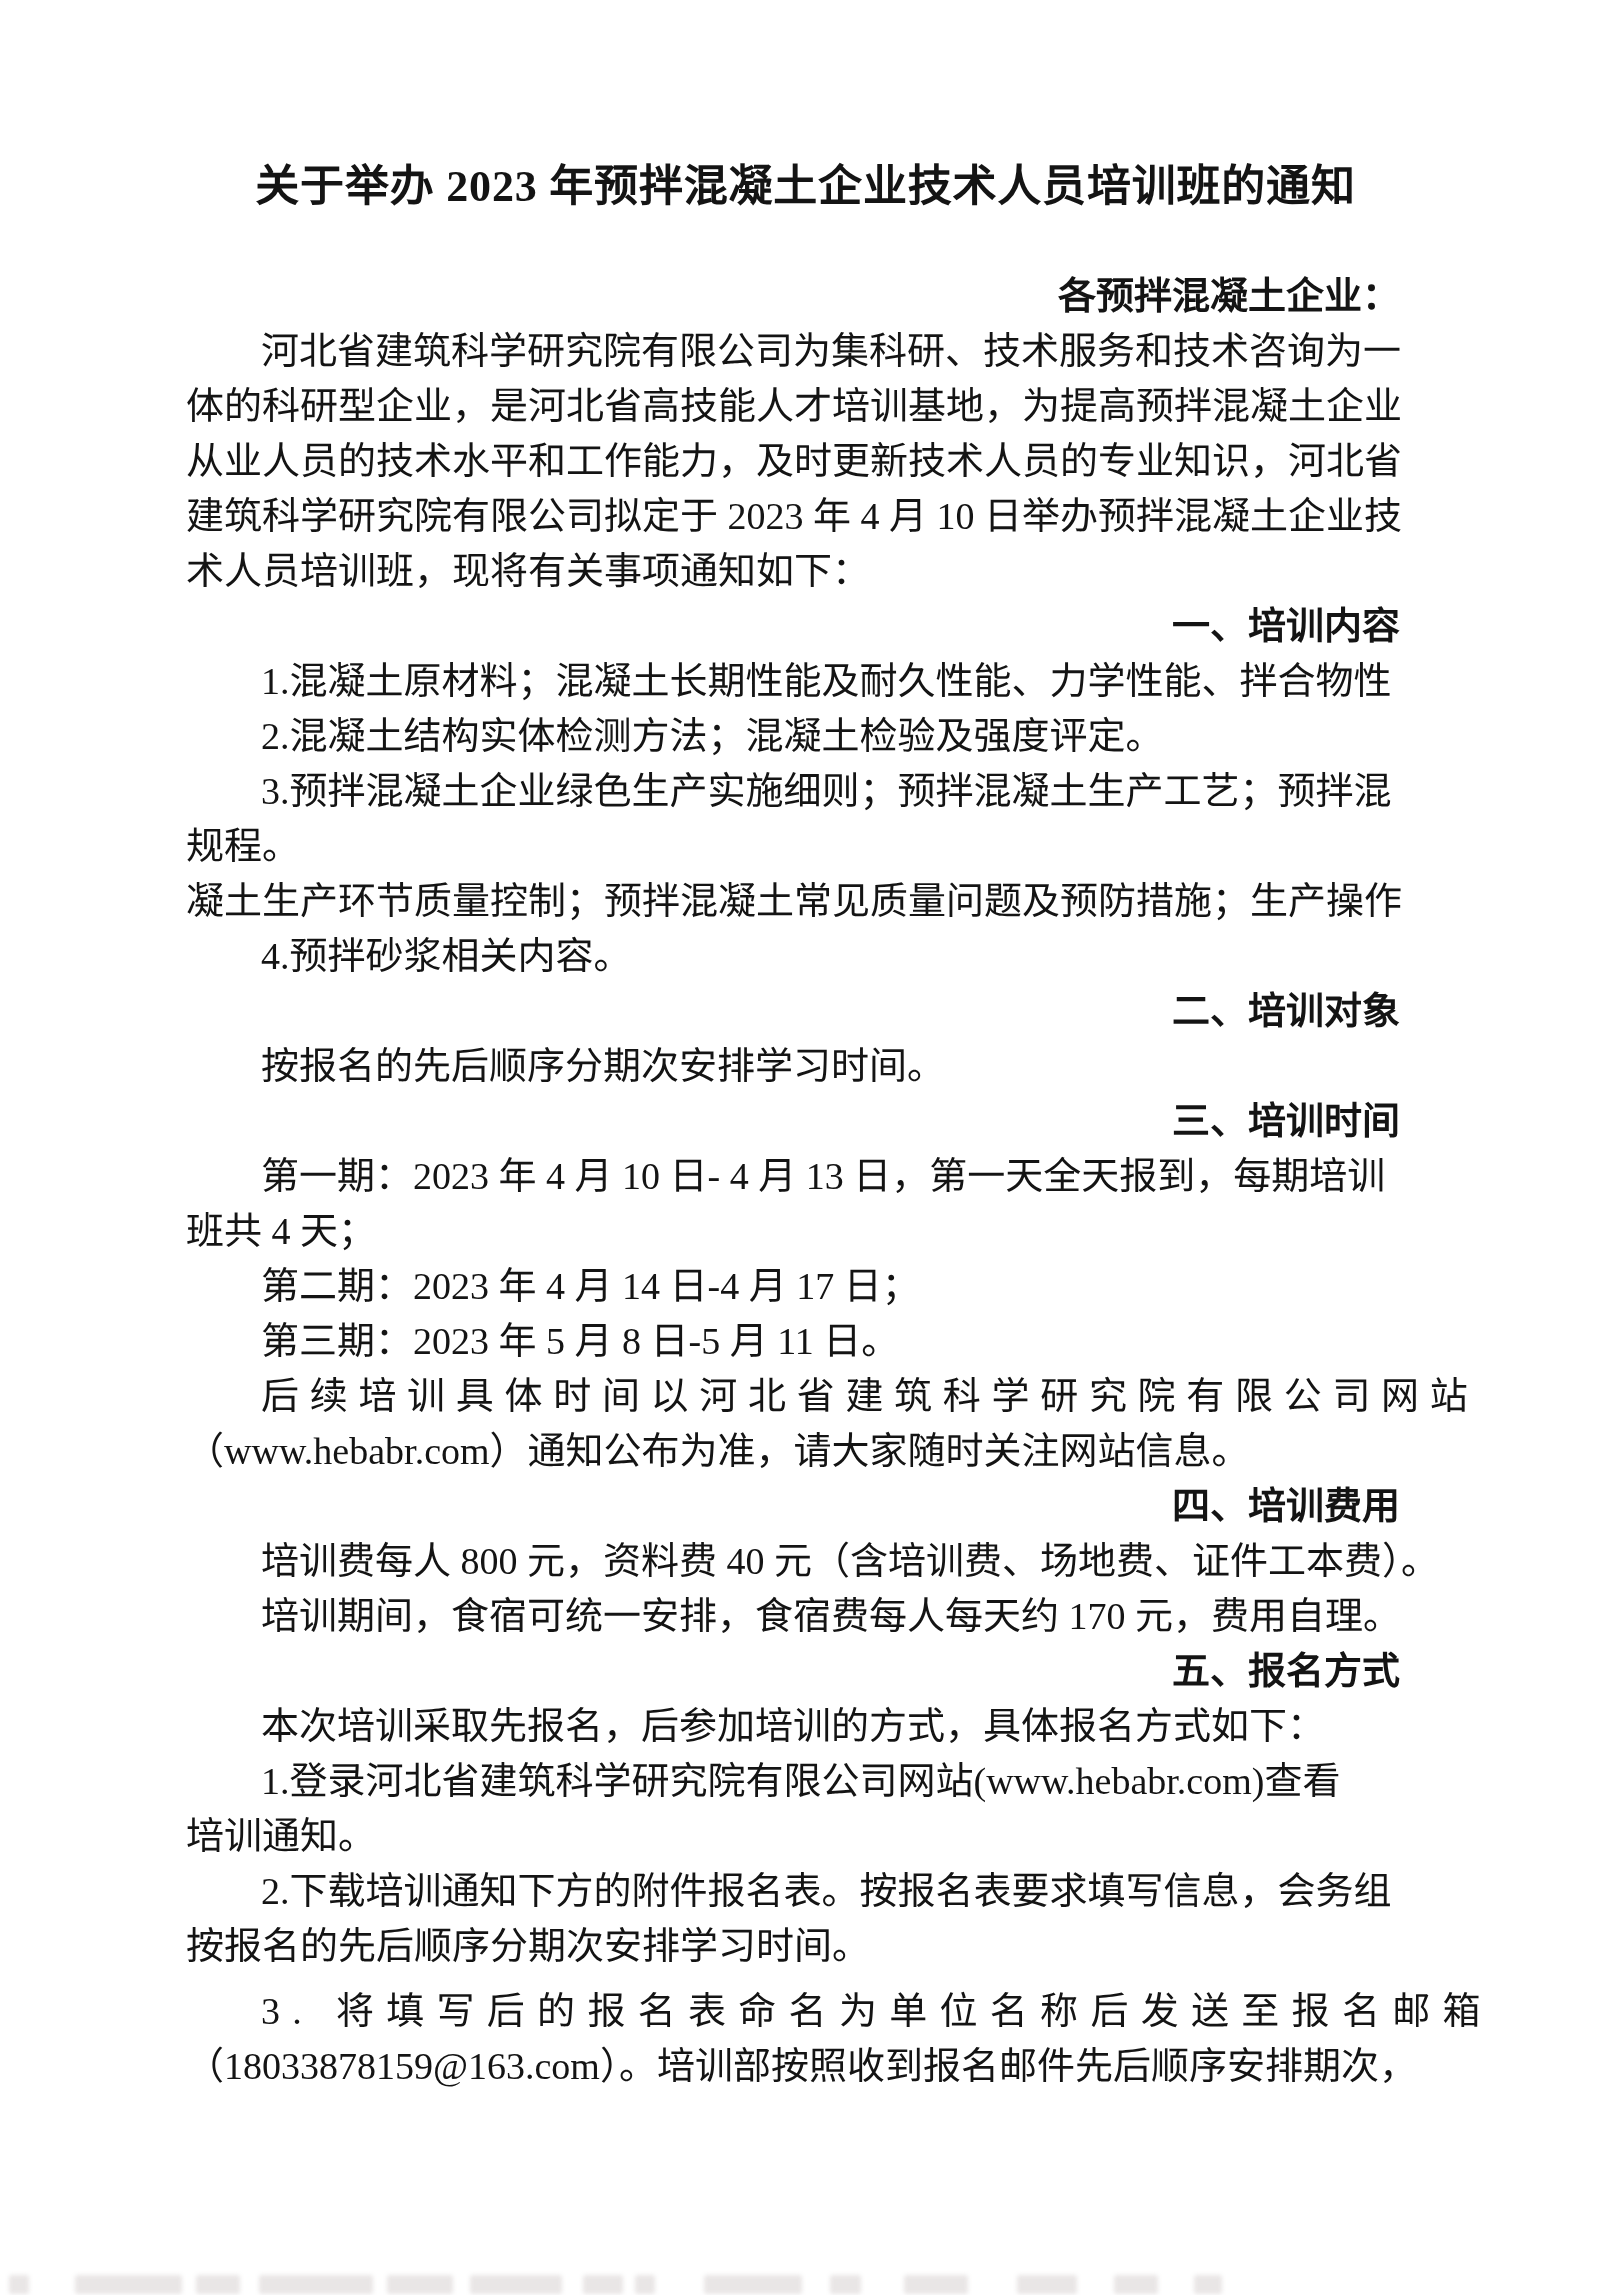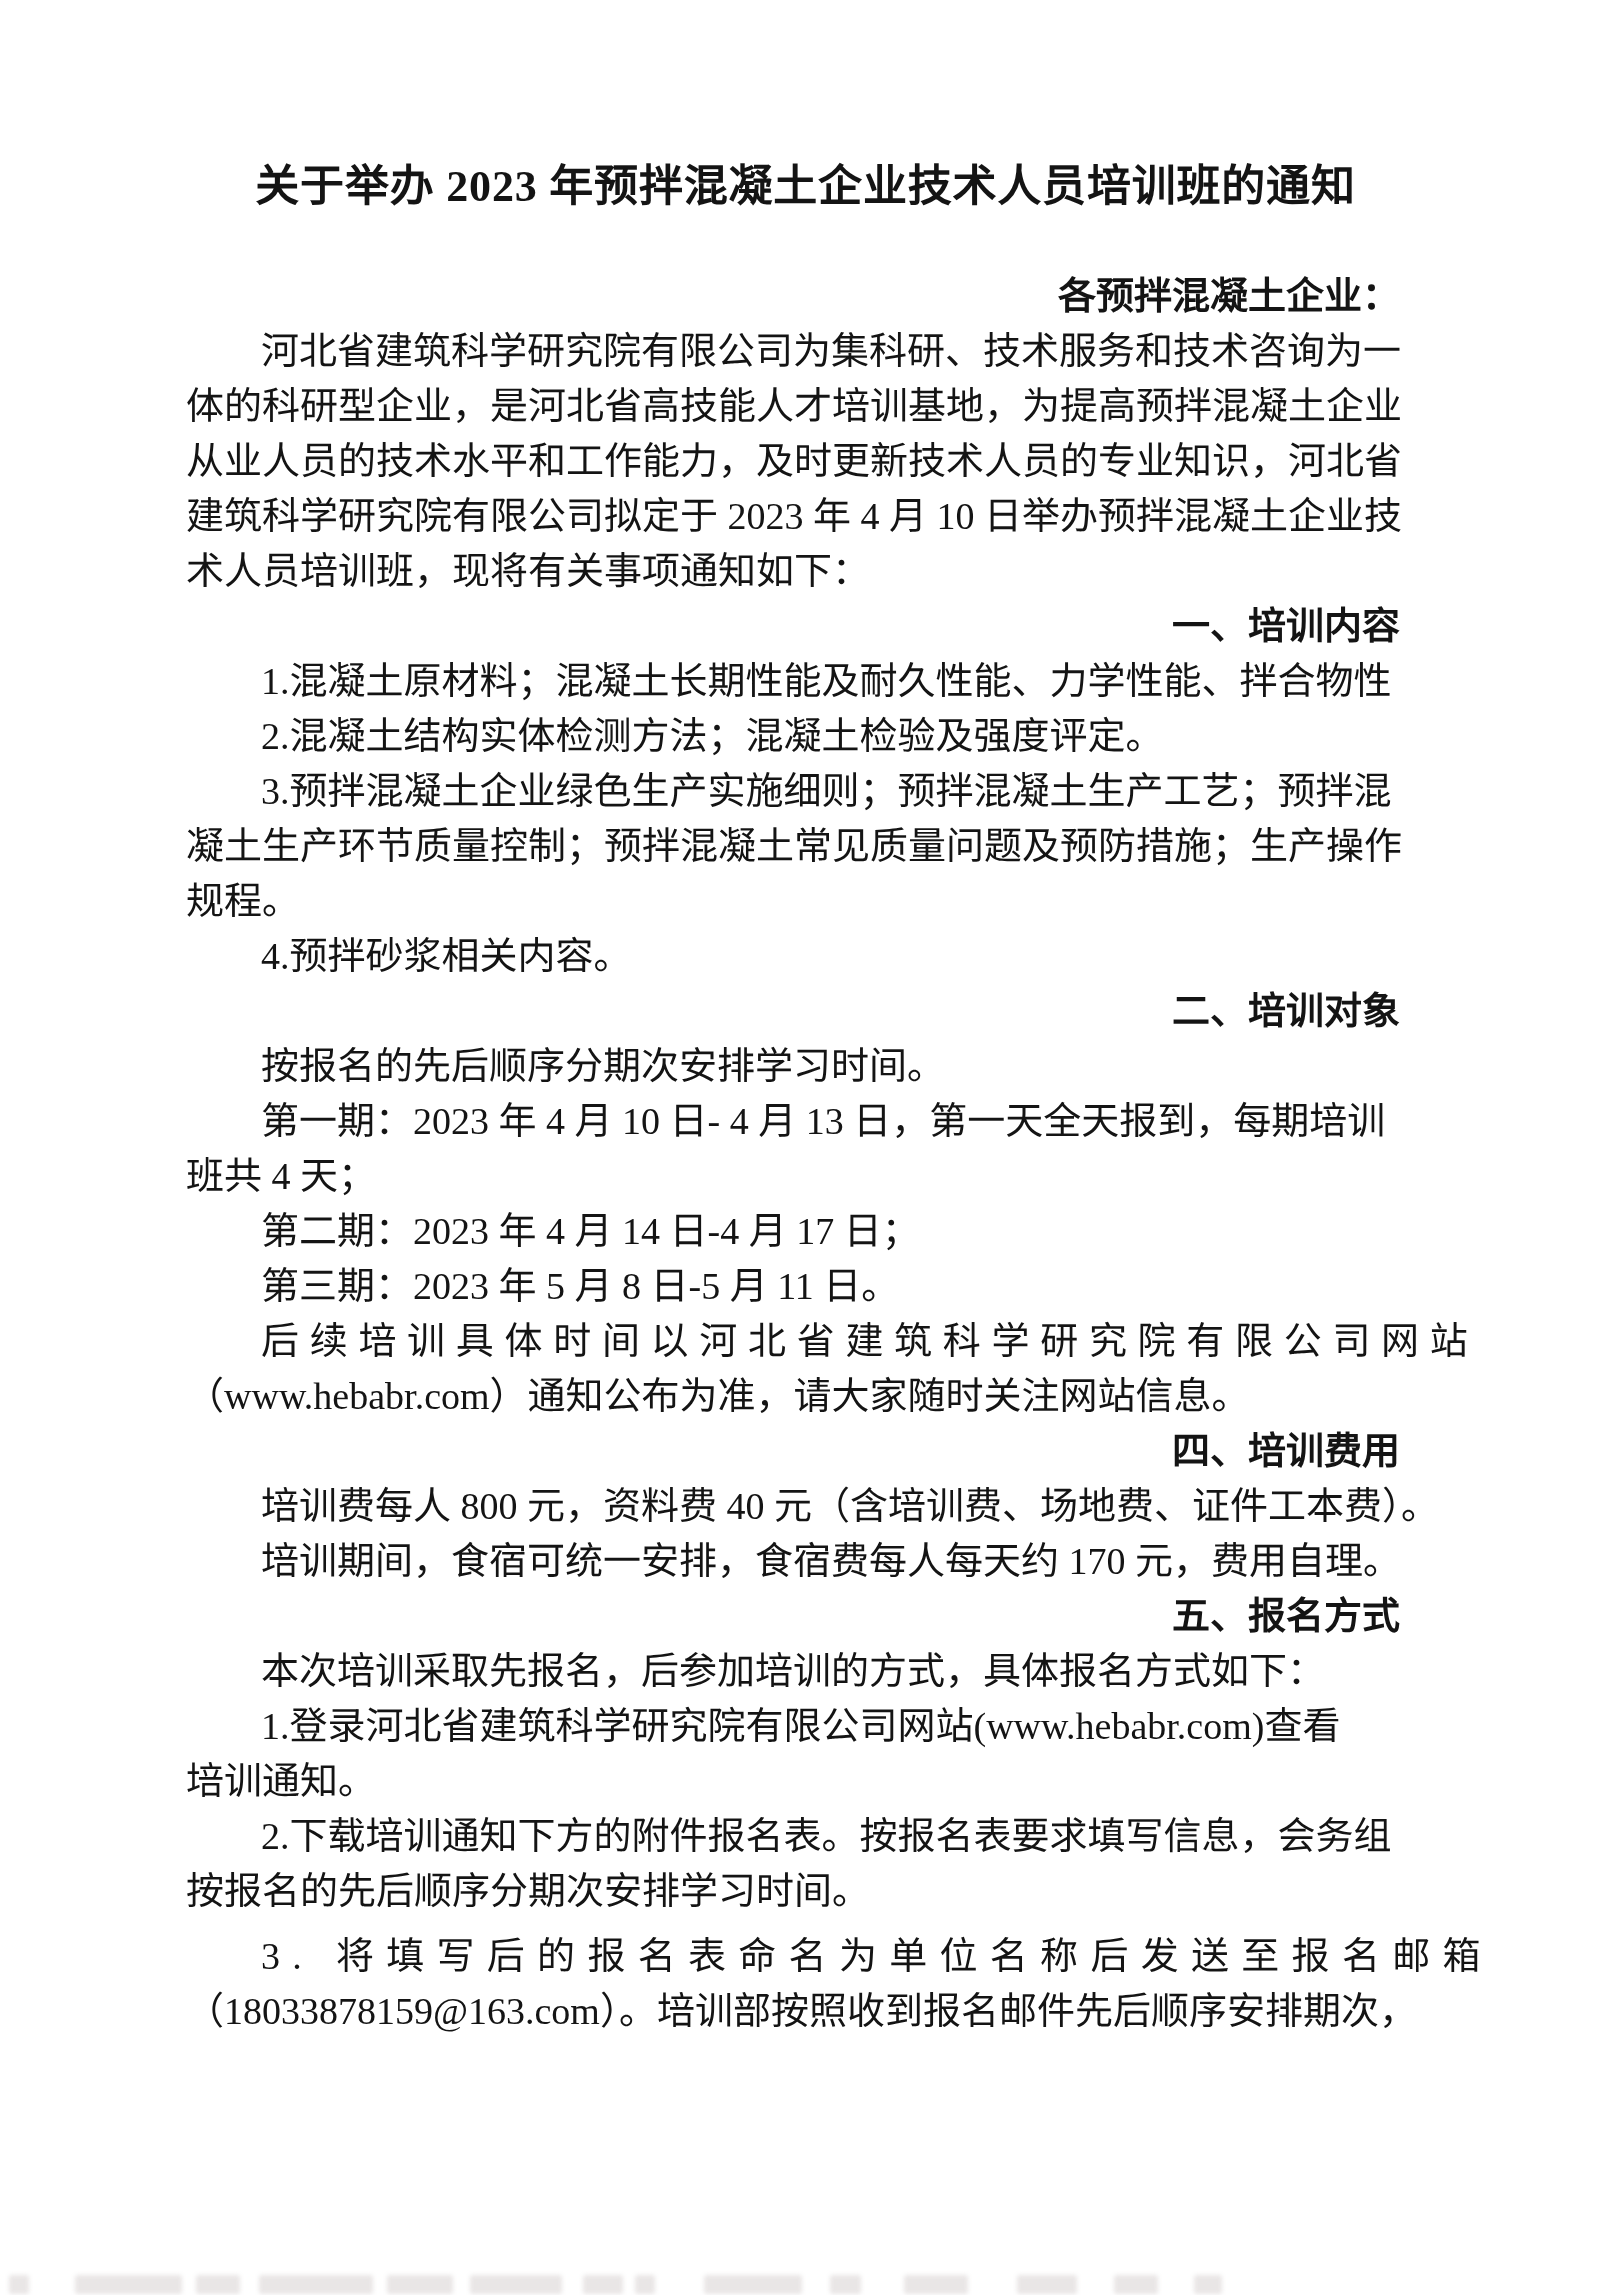--- a/index.html
+++ b/index.html
@@ -93,25 +93,26 @@
       <div class="line flush bold">各预拌混凝土企业：</div>
       <div class="line indent">河北省建筑科学研究院有限公司为集科研、技术服务和技术咨询为一</div>
       <div class="line flush">体的科研型企业，是河北省高技能人才培训基地，为提高预拌混凝土企业</div>
       <div class="line flush">从业人员的技术水平和工作能力，及时更新技术人员的专业知识，河北省</div>
       <div class="line flush">建筑科学研究院有限公司拟定于 2023 年 4 月 10 日举办预拌混凝土企业技</div>
       <div class="line flush">术人员培训班，现将有关事项通知如下：</div>
       <div class="line indent bold">一、培训内容</div>
       <div class="line indent">1.混凝土原材料；混凝土长期性能及耐久性能、力学性能、拌合物性</div>
       <div class="line indent">2.混凝土结构实体检测方法；混凝土检验及强度评定。</div>
       <div class="line indent">3.预拌混凝土企业绿色生产实施细则；预拌混凝土生产工艺；预拌混</div>
+      <div class="line flush">规程。</div>
       <div class="line flush">凝土生产环节质量控制；预拌混凝土常见质量问题及预防措施；生产操作</div>
-      <div class="line flush">规程。</div>
       <div class="line indent">4.预拌砂浆相关内容。</div>
       <div class="line indent bold">二、培训对象</div>
       <div class="line indent">按报名的先后顺序分期次安排学习时间。</div>
+      <div class="line indent bold">三、培训时间</div>
       <div class="line indent">第一期：2023 年 4 月 10 日- 4 月 13 日，第一天全天报到，每期培训</div>
       <div class="line flush">班共 4 天；</div>
       <div class="line indent">第二期：2023 年 4 月 14 日-4 月 17 日；</div>
       <div class="line indent">第三期：2023 年 5 月 8 日-5 月 11 日。</div>
       <div class="line indent spread-a">后续培训具体时间以河北省建筑科学研究院有限公司网站</div>
       <div class="line flush">（www.hebabr.com）通知公布为准，请大家随时关注网站信息。</div>
       <div class="line indent bold">四、培训费用</div>
       <div class="line indent">培训费每人 800 元，资料费 40 元（含培训费、场地费、证件工本费）。</div>
       <div class="line indent">培训期间，食宿可统一安排，食宿费每人每天约 170 元，费用自理。</div>
       <div class="line indent bold">五、报名方式</div>

